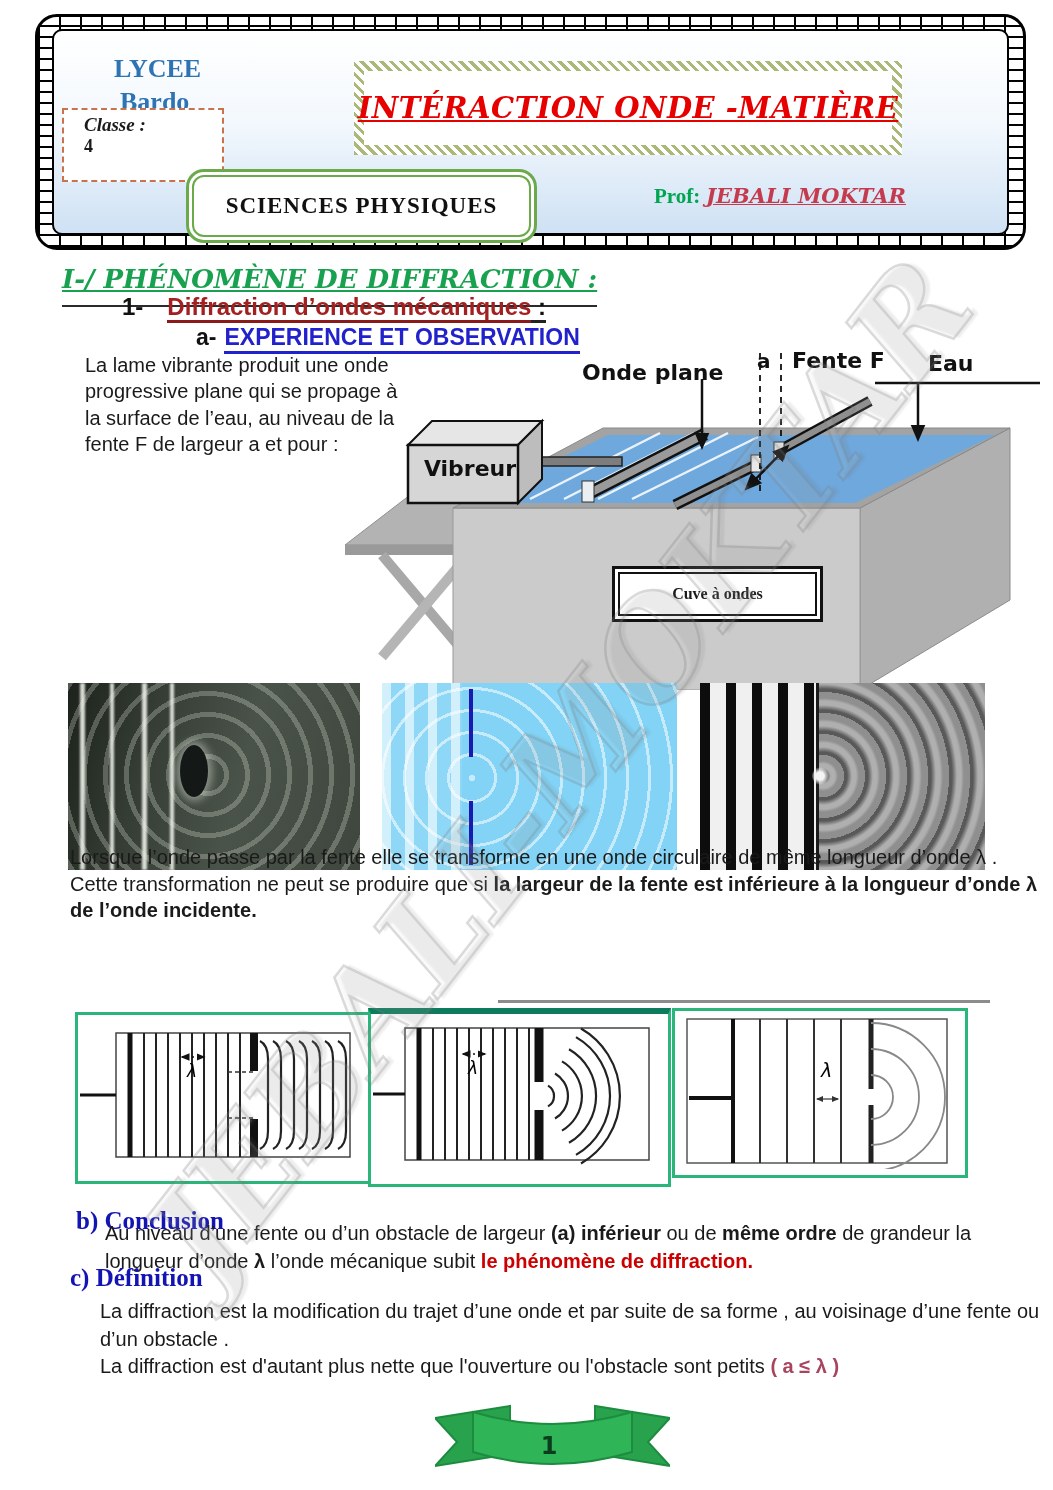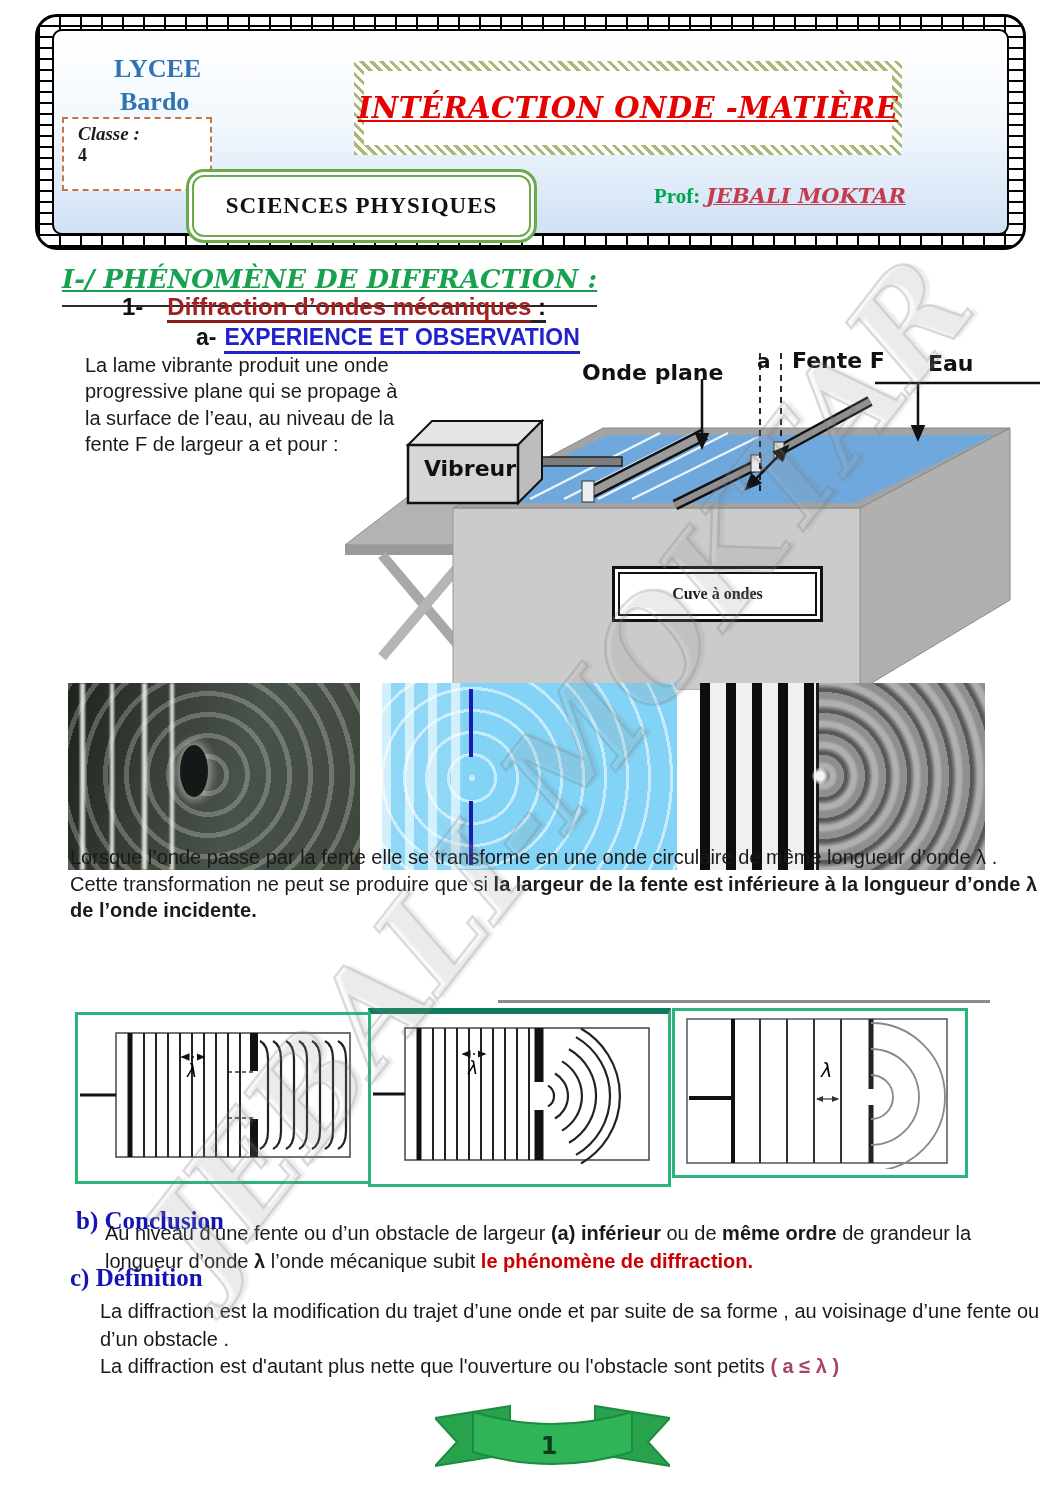--- a/index.html
+++ b/index.html
@@ -7,21 +7,21 @@
   .abs{position:absolute;}
   
   .header-frame{left:35px;top:14px;width:985px;height:230px;border:3px solid #000;border-radius:22px;
     background-color:#fff;
     background-image:repeating-linear-gradient(90deg,#000 0 2px,transparent 2px 21px),
                      repeating-linear-gradient(0deg,#000 0 2px,transparent 2px 11px);
     z-index:20;}
   .header-inner{position:absolute;left:14px;top:12px;right:14px;bottom:12px;border:2px solid #000;border-radius:10px;
     background:linear-gradient(180deg,#ffffff 0%,#f3f8fd 45%,#cfe1f4 100%);}
   .school{left:60px;top:22px;color:#2e74b5;font-family:"Liberation Serif",serif;font-weight:700;font-size:26px;line-height:1.25;text-align:left;}
-  .classe-box{left:8px;top:86px;width:118px;height:62px;border:2px dashed #c8734a;background:#fff;padding:4px 14px;}
+  .classe-box{left:8px;top:77px;width:118px;height:62px;border:2px dashed #c8734a;background:#fff;padding:4px 20px;}
   .classe-label{font-family:"Liberation Serif",serif;font-style:italic;font-weight:700;font-size:19px;}
   .classe-value{font-family:"Liberation Serif",serif;font-weight:700;font-size:18px;}
   .title-box{left:300px;top:30px;width:548px;height:94px;
     background:repeating-linear-gradient(45deg,#aab878 0 3px,#ffffff 3px 7px);
     padding:10px;box-sizing:border-box;}
   .title-box-inner{width:100%;height:100%;background:#fff;display:flex;align-items:center;justify-content:center;}
   .main-title{font-family:"DejaVu Serif",serif;font-style:italic;font-weight:700;font-size:29px;color:#e60000;
     text-decoration:underline;letter-spacing:.5px;white-space:nowrap;}
   .sciences-box{left:138px;top:144px;width:335px;height:58px;background:#fff;border:2px solid #6aaa4b;border-radius:12px;
     box-shadow:0 0 0 3px #fff,0 0 0 6px #6aaa4b;display:flex;align-items:center;justify-content:center;}

